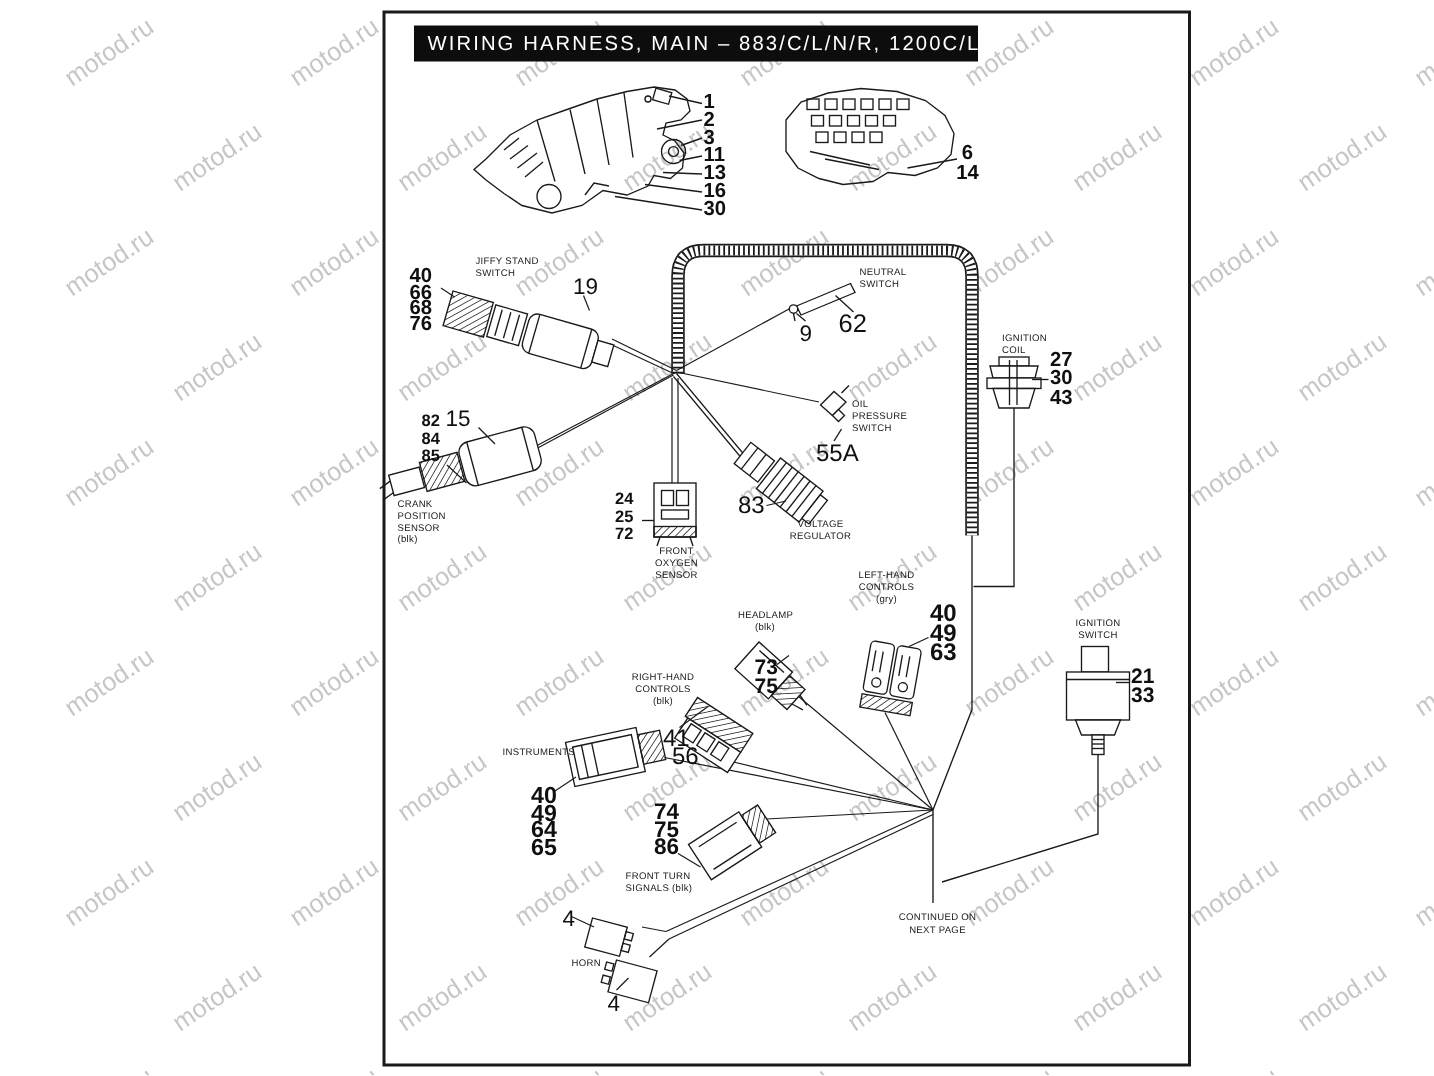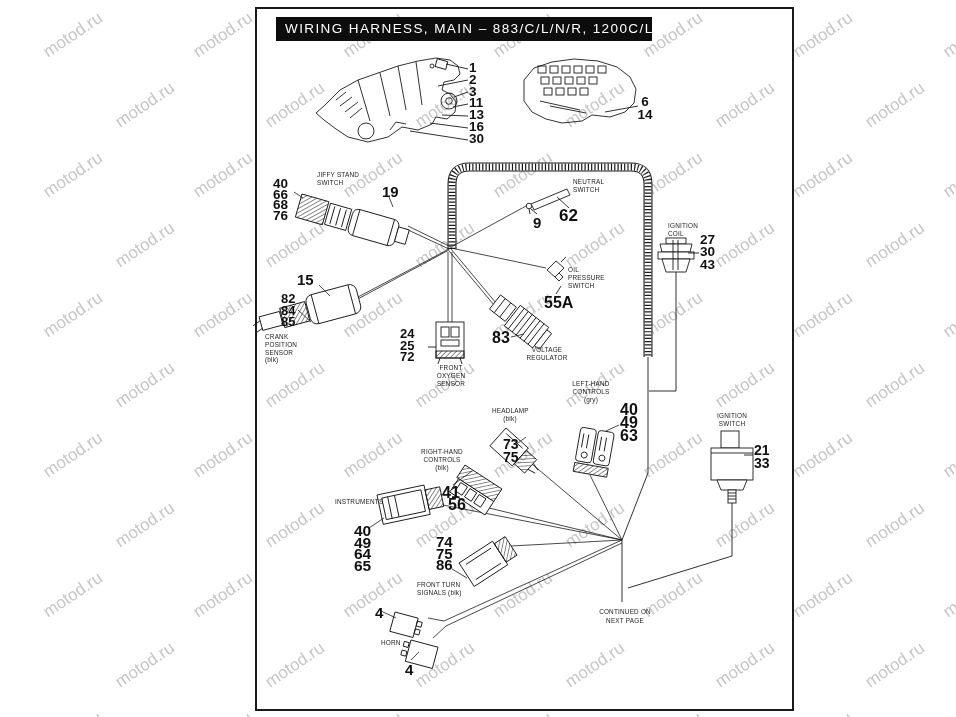--- a/index.html
+++ b/index.html
@@ -9,21 +9,21 @@
   svg.art{position:absolute;left:0;top:0;z-index:1;}
   .wmt{font-family:"Liberation Sans",sans-serif;font-size:17px;fill:#c6c6c6;}
   .frame{position:absolute;left:215px;top:7px;width:535px;height:700px;
          border:2px solid #1a1a1a;z-index:1;background:transparent;}
   .titlebar{position:absolute;left:236px;top:17px;width:367px;height:24px;background:#0d0d0d;
             color:#ffffff;font-size:13.5px;letter-spacing:1.4px;line-height:24px;padding-left:9px;
             z-index:3;white-space:nowrap;}
   .lbl{position:absolute;font-size:6.4px;line-height:7.8px;color:#1a1a1a;letter-spacing:0.2px;
        z-index:3;white-space:nowrap;}
   .ctr{text-align:center;}
-  .num{position:absolute;font-weight:bold;color:#101010;z-index:3;white-space:nowrap;}
+  .num{position:absolute;font-weight:normal;color:#101010;z-index:3;white-space:nowrap;}
   .col{position:absolute;z-index:3;}
   .col div{font-weight:bold;color:#101010;white-space:nowrap;}
 </style>
 </head>
 <body>
 
 <div class="canvas">
 
   <svg class="wm" width="956" height="717">
     <defs>
@@ -323,41 +323,41 @@
   <div class="lbl" style="left:628px;top:222px">
     <div>IGNITION</div>
       <div>COIL</div>
   </div>
   <div class="col" style="left:660px;top:234px;font-size:13.5px;line-height:12.3px">
     <div>27</div>
     <div>30</div>
     <div>43</div>
   </div>
 
-  <div class="col" style="left:241px;top:293px;font-size:13px;line-height:11.7px">
+  <div class="col" style="left:241px;top:276px;font-size:11px;line-height:11.7px">
     <div>82</div>
     <div>84</div>
     <div>85</div>
   </div>
   <div class="num" style="left:257px;top:271px;font-size:15px">15</div>
   <div class="lbl" style="left:225px;top:333px">
     <div>CRANK</div>
       <div>POSITION</div>
       <div>SENSOR</div>
       <div>(blk)</div>
   </div>
 
   <div class="lbl" style="left:528px;top:266px">
     <div>OIL</div>
       <div>PRESSURE</div>
       <div>SWITCH</div>
   </div>
   <div class="num" style="left:504px;top:294px;font-size:16px">55A</div>
 
-  <div class="col" style="left:360px;top:328px;font-size:13px;line-height:11.5px">
+  <div class="col" style="left:370px;top:328px;font-size:11px;line-height:11.5px">
     <div>24</div>
     <div>25</div>
     <div>72</div>
   </div>
   <div class="lbl ctr" style="left:392px;top:364px;width:38px">
     <div>FRONT</div>
       <div>OXYGEN</div>
       <div>SENSOR</div>
   </div>
 

